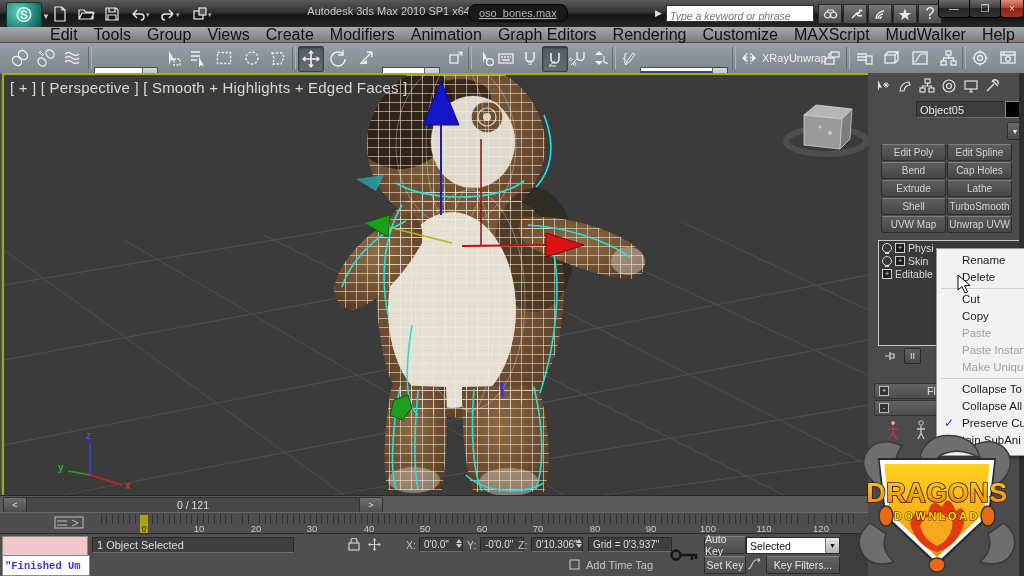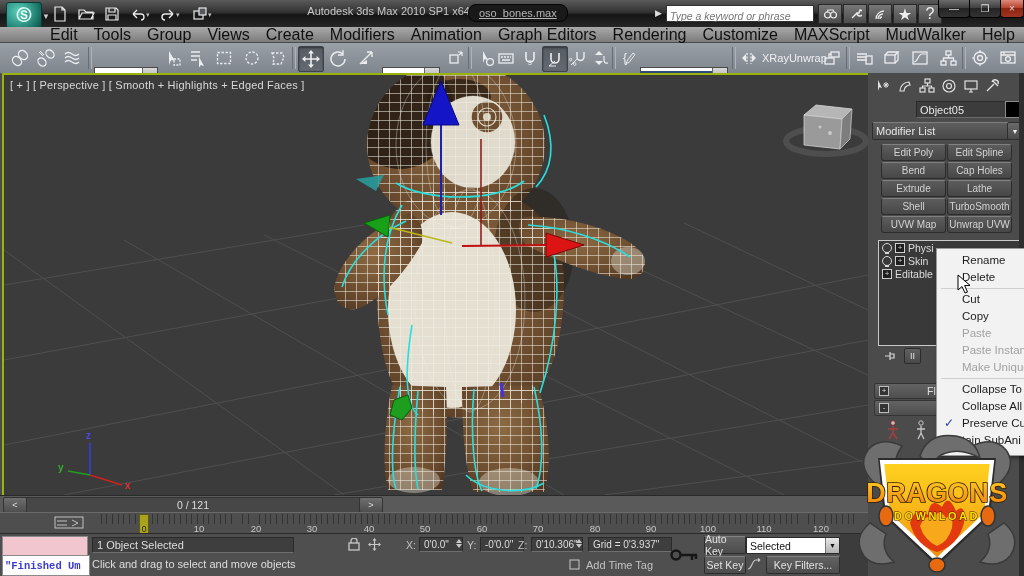--- a/index.html
+++ b/index.html
@@ -52,21 +52,21 @@
   .tdd .txt{flex:1;padding:0 3px;white-space:nowrap;overflow:hidden;}
   .tdd .arr{width:14px;height:100%;background:linear-gradient(#d8d8d8,#9a9a9a);
     border-left:1px solid #666;display:flex;align-items:center;justify-content:center;
     font-size:7px;color:#222;}
   .tdd.sel .txt{background:#2f4a7a;color:#fff;}
   #xray-label{top:9px;color:#f0f0f0;font-size:11px;}
 
   
   #viewport{left:2px;top:73px;width:864px;height:420px;background:#3b3b3b;
     border:2px solid #9ab40b;box-sizing:content-box;}
-  #vp-label{left:6px;top:4px;color:#d8d8d8;font-size:11px;letter-spacing:.2px;}
+  #vp-label{left:6px;top:4px;color:#d8d8d8;font-size:15px;letter-spacing:.2px;}
 
   
   #panel{left:868px;top:73px;width:156px;height:503px;background:#4b4b4b;color:#d6d6d6;}
   #panel-scroll{left:1019px;top:73px;width:5px;height:503px;background:#2e2e2e;}
   .ptab{top:3px;width:21px;height:19px;}
   .ptab svg{stroke:#e0e0e0;fill:none;stroke-width:1.2;}
   #obj-name{left:4px;top:28px;width:128px;height:15px;background:#3c3c3c;
     border:1px solid #2a2a2a;border-bottom-color:#6a6a6a;color:#e8e8e8;font-size:11px;
     padding:0 3px;display:flex;align-items:center;margin-left:44px;}
   #obj-color{left:137px;top:28px;width:15px;height:15px;background:#000;border:1px solid #8a8a8a;}
@@ -580,21 +580,20 @@
     </div>
     <div class="abs ptab ic" style="left:114px">
       <svg width="16" height="16">
           <path d="M2,13 L9,6 M8,3 l5,5 M7,4 a3,3 0 0 1 6,2" stroke-width="1.4"></path>
         </svg>
     </div>
 
     <div id="obj-name" class="abs">Object05</div>
     <div id="obj-color" class="abs"></div>
 
-    <div id="mod-list" class="abs">Modifier List</div>
     <div id="mod-list-arr" class="abs ic">▼</div>
 
     <div class="abs modbtn" style="left:13px;top:71px">Edit Poly</div>
     <div class="abs modbtn" style="left:79px;top:71px">Edit Spline</div>
     <div class="abs modbtn" style="left:13px;top:89px">Bend</div>
     <div class="abs modbtn" style="left:79px;top:89px">Cap Holes</div>
     <div class="abs modbtn" style="left:13px;top:107px">Extrude</div>
     <div class="abs modbtn" style="left:79px;top:107px">Lathe</div>
     <div class="abs modbtn" style="left:13px;top:125px">Shell</div>
     <div class="abs modbtn" style="left:79px;top:125px">TurboSmooth</div>
@@ -677,21 +676,20 @@
     <div class="abs rlabel" style="left:764px">110</div>
     <div class="abs rlabel" style="left:821px">120</div>
     <div id="playhead" class="abs">0</div>
   </div>
 
   <div id="statusbar" class="abs">
     <div id="listener-pink" class="abs"></div>
     <div id="listener-white" class="abs">"Finished Um</div>
 
     <div class="abs sfield" style="left:92px;top:3px;width:192px;height:14px">1 Object Selected</div>
-    <div class="abs slabel" style="left:92px;top:24px;font-size:11px;color:#dedede">Click and drag to select and move objects</div>
 
     <div class="abs ic" style="left:346px;top:3px;width:15px;height:15px">
       <svg width="12" height="13">
           <rect x="1" y="5" width="10" height="7" fill="none" stroke="#c8c8c8" stroke-width="1.3"></rect>
           <path d="M3,5 v-2 a3,3 0 0 1 6,0 v2" fill="none" stroke="#c8c8c8" stroke-width="1.3"></path>
         </svg>
     </div>
     <div class="abs ic" style="left:366px;top:3px;width:16px;height:15px">
       <svg width="13" height="13">
           <path d="M6.5,1 v11 M1,6.5 h11" stroke="#c8c8c8" stroke-width="1.2"></path>

